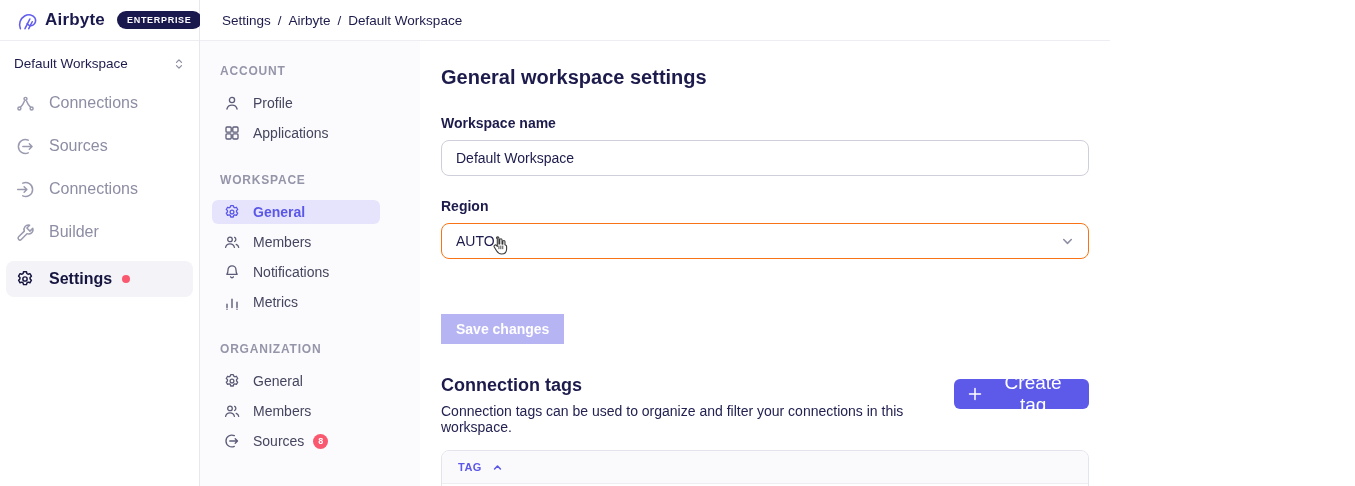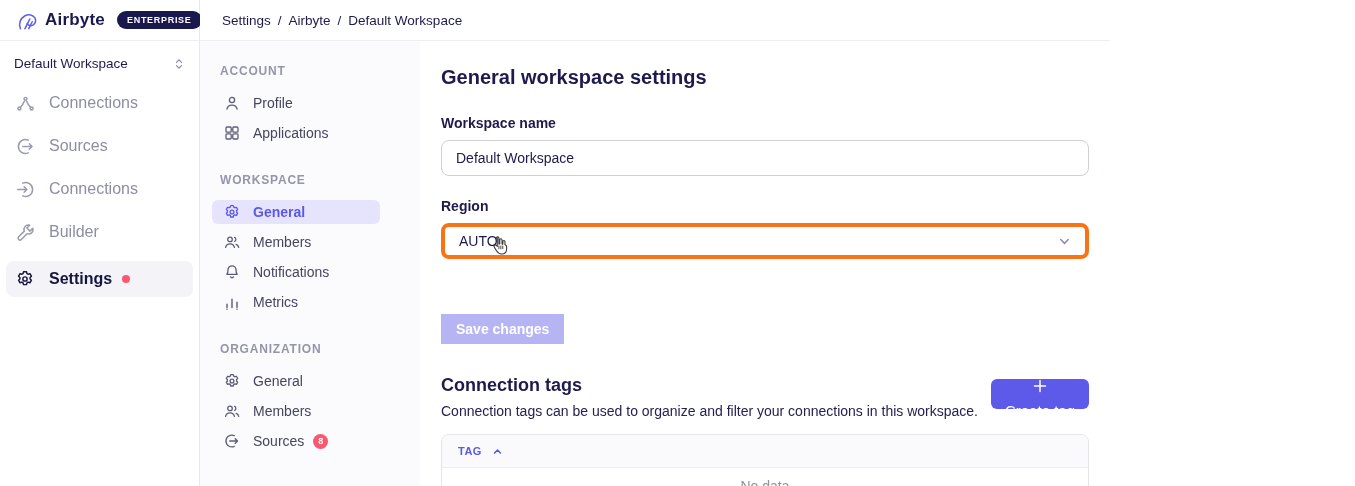--- a/index.html
+++ b/index.html
@@ -48,31 +48,31 @@
   .cbadge { margin-left:9px; min-width:15px; height:15px; border-radius:8px; background:#f9586f; color:#fff;
             font-size:9px; font-weight:700; display:inline-flex; align-items:center; justify-content:center; padding:0 4px; }
 
   
   .main { flex:1; background:#fff; padding:25px 21px 0; min-width:0; }
   .page-title { font-size:20px; font-weight:700; color:#1c1b4c; margin-bottom:26px; }
   .field-label { font-size:14px; font-weight:700; color:#1c1b4c; margin-bottom:9px; }
   .text-input { width:100%; height:36px; border:1px solid #cfcfdb; border-radius:8px; padding:0 14px;
                 font-size:14px; color:#1c1b4c; font-family:"Liberation Sans",sans-serif; background:#fff; outline:none; }
   .field-group { margin-bottom:22px; }
-  .select { width:100%; height:36px; border:4px solid #f97316; border-radius:8px; padding:0 14px; background:#fff;
+  .select { width:100%; height:36px; border:1px solid #f97316; border-radius:8px; padding:0 14px; background:#fff;
             display:flex; align-items:center; justify-content:space-between; font-size:14px; color:#1c1b4c; cursor:pointer; }
   .select .chev { color:#8d8da4; display:inline-flex; }
   .save-btn { margin-top:33px; height:30px; padding:0 15px; background:#b6b4f3; color:#fff; border:none;
               border-radius:0; font-size:14px; font-weight:600; font-family:"Liberation Sans",sans-serif; }
   .tags-head { margin-top:31px; display:flex; align-items:flex-start; justify-content:space-between; }
   .tags-title { font-size:18px; font-weight:700; color:#1c1b4c; }
   .tags-desc { font-size:14px; color:#232252; margin-top:7px; }
   .create-btn { height:30px; padding:0 14px; background:#5d5ae9; color:#fff; border:none; border-radius:6px;
-                font-size:15px; font-weight:500; display:inline-flex; align-items:center; gap:9px;
-                font-family:"Liberation Sans",sans-serif; cursor:pointer; margin-top:4px;flex-direction:column; }
+                font-size:19px; font-weight:500; display:inline-flex; align-items:center; gap:9px;
+                font-family:"Liberation Sans",sans-serif; cursor:pointer; margin-top:4px; }
   .create-btn .ic { display:inline-flex; }
   .tag-table { margin-top:15px; border:1px solid #e4e4ec; border-radius:8px; overflow:hidden; }
   .tag-thead { background:#fafafc; padding:10px 16px; display:flex; align-items:center; gap:10px; border-bottom:1px solid #ededf2; }
   .tag-col { font-size:11px; font-weight:700; letter-spacing:.5px; color:#5b57e8; cursor:pointer; }
   .sort-caret { display:inline-flex; color:#5b57e8; cursor:pointer; }
   .tag-empty { padding:10px; height:36px; display:flex; align-items:center; justify-content:center;
                font-size:14px; color:#8f8fa4; }
 
   
   .mouse-cursor { position:absolute; left:488px; top:234px; width:22px; height:24px; pointer-events:none; z-index:50; }

